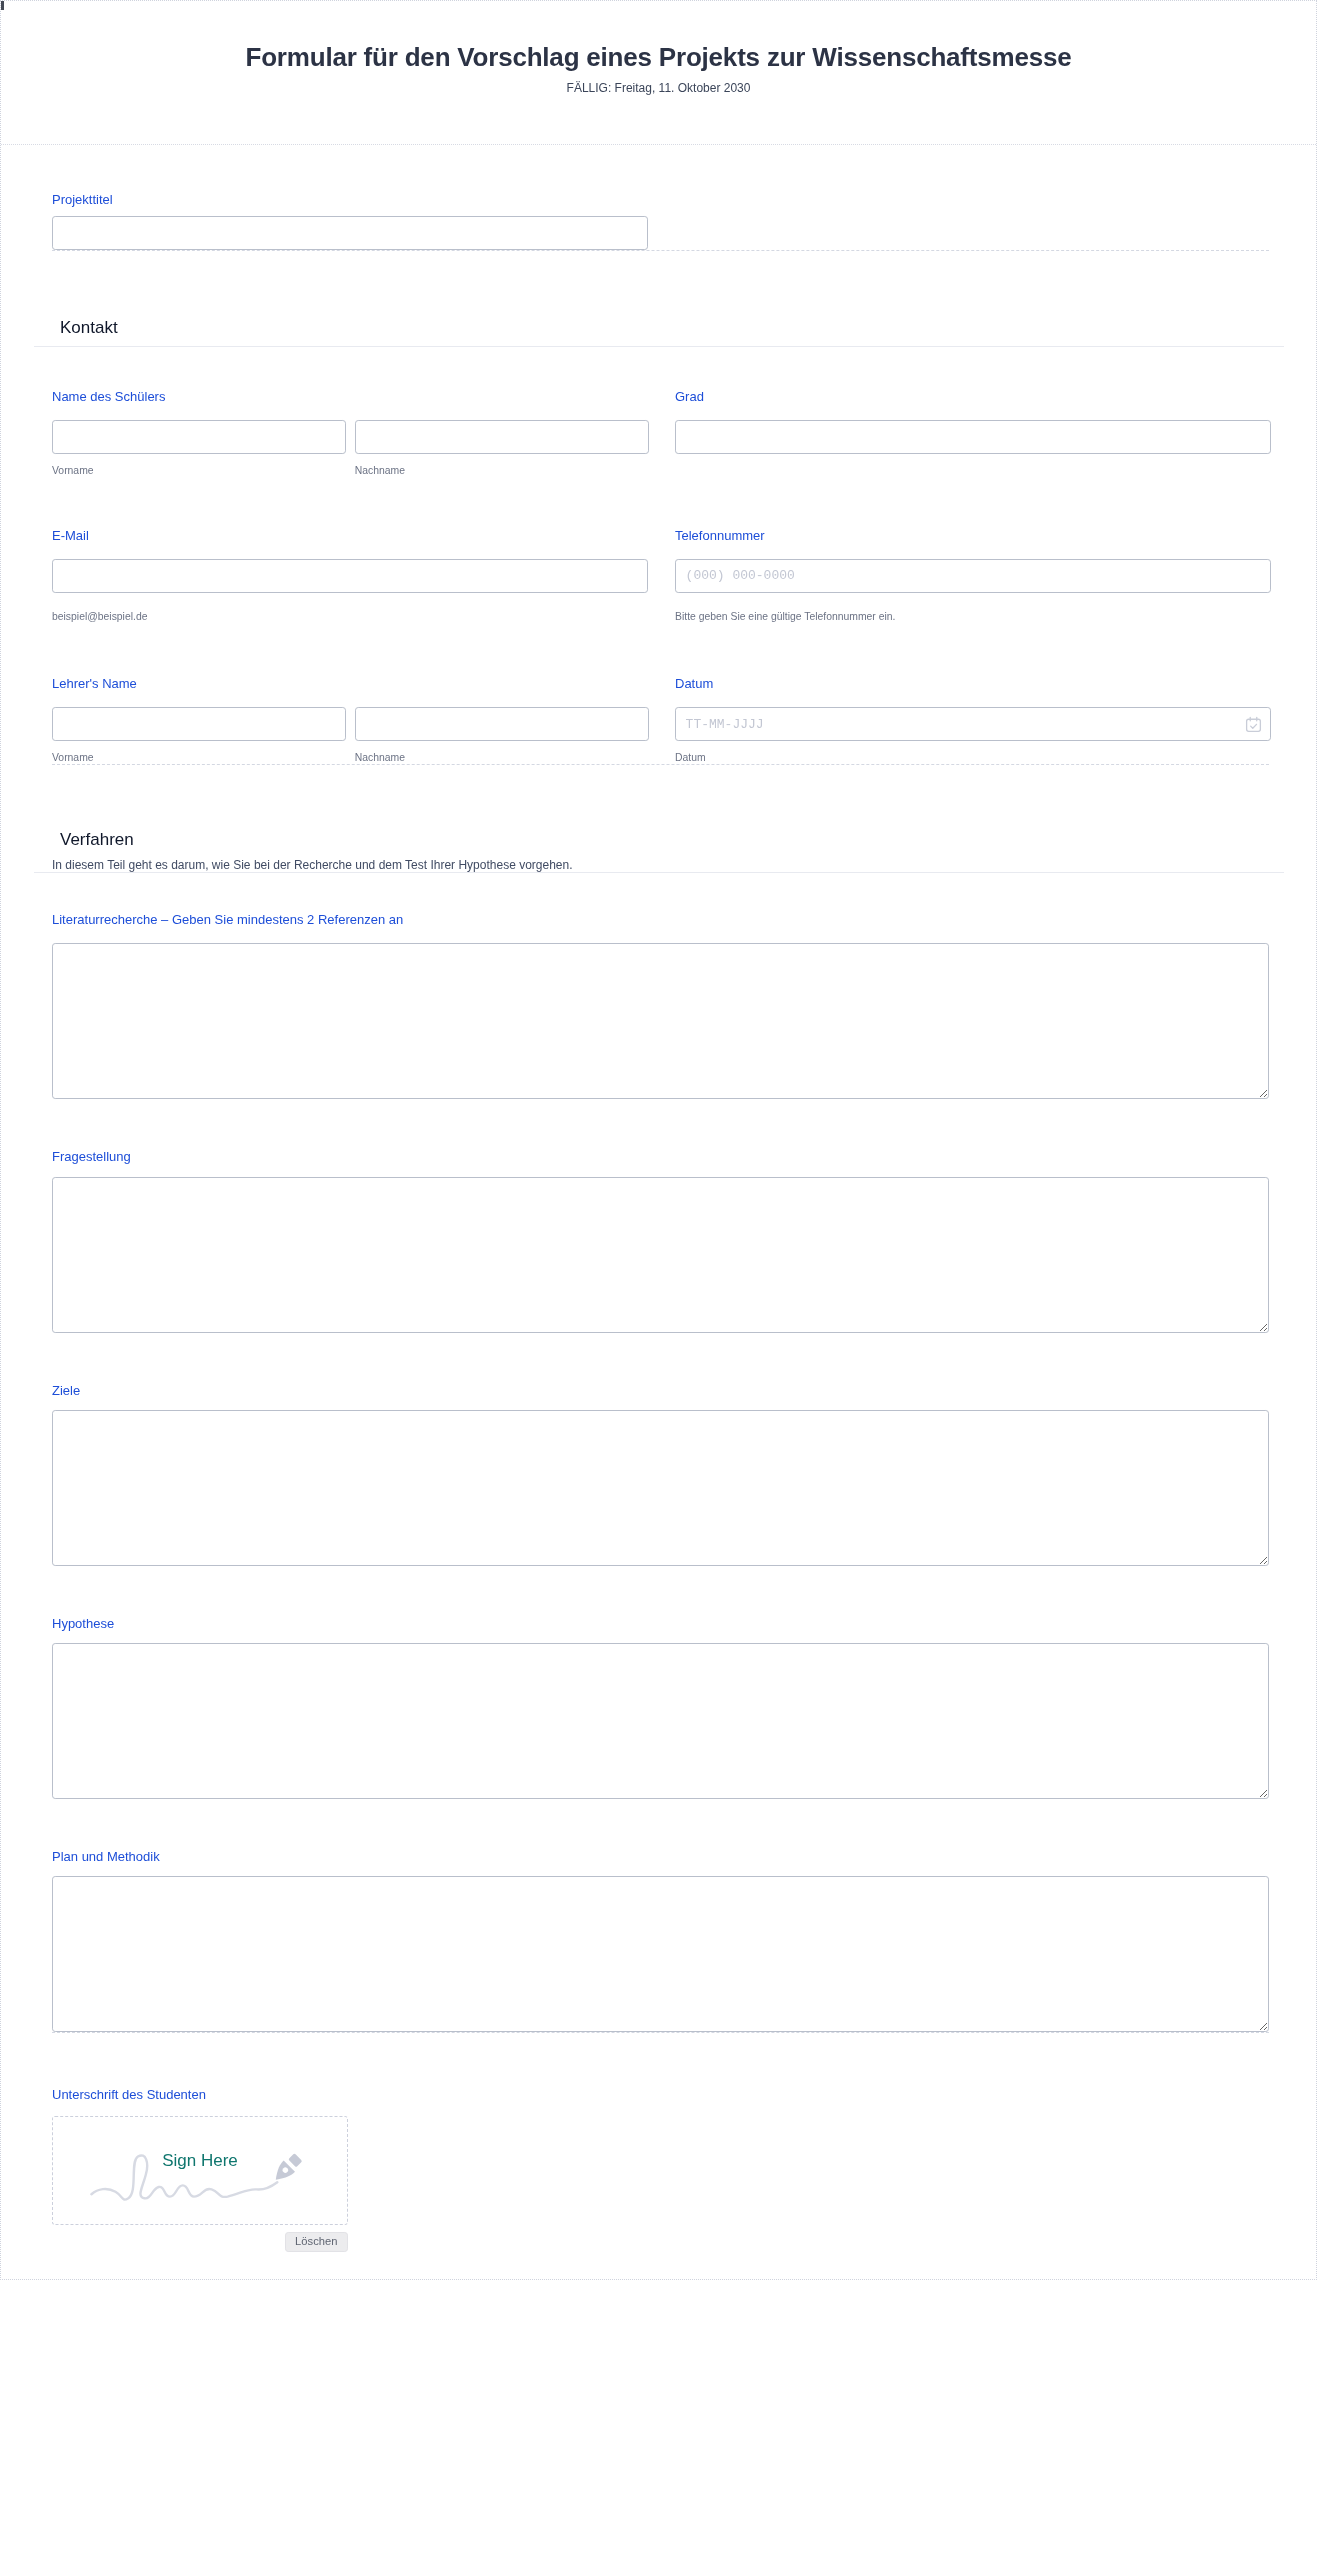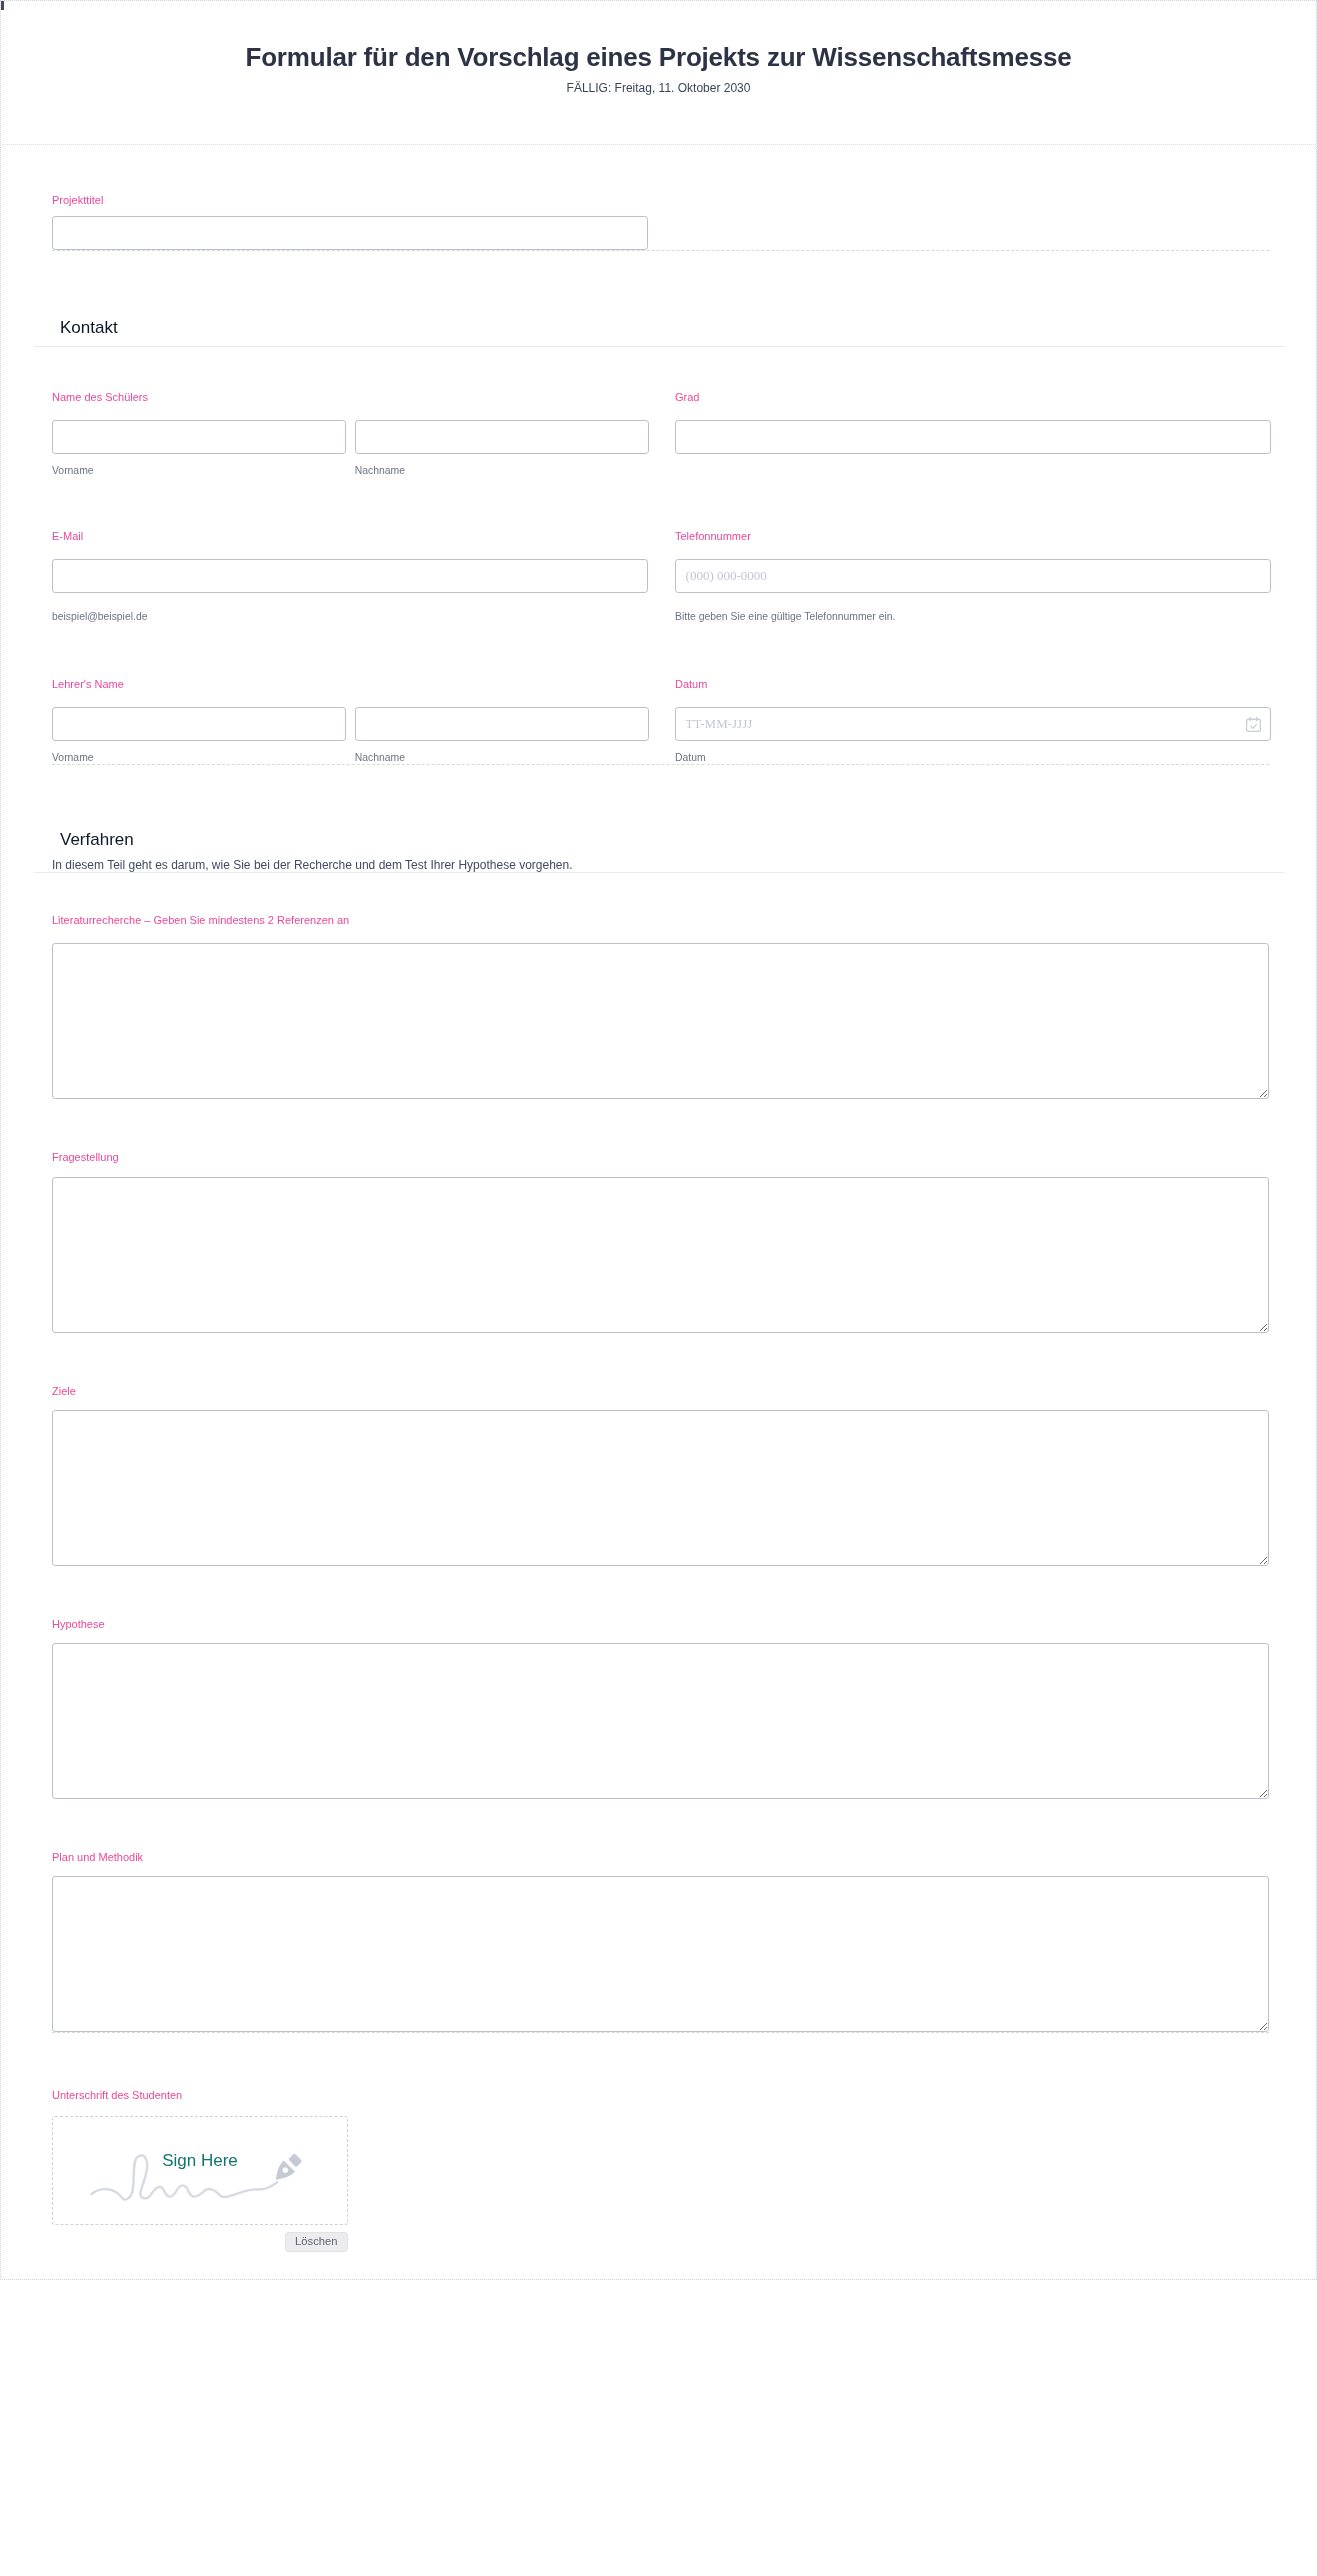--- a/index.html
+++ b/index.html
@@ -19,25 +19,25 @@
   .form-header {
     height:144px; box-sizing:border-box; padding-top:40px;
     text-align:center; border-bottom:0.8px dotted #d8dbe4;
   }
   .form-title { margin:0; font-size:26px; line-height:32px; font-weight:700; color:#2c3345; letter-spacing:-0.2px; }
   .form-due { margin-top:8px; font-size:12px; font-weight:500; color:#3b4559; }
 
   
   .form-body { padding:0 47px 35px 51px; border-bottom:0.8px solid #e7e9ee; box-sizing:border-box; }
 
-  .q-label { display:block; font-size:11px; font-weight:500; color:#ec4899; line-height:16px; }
+  .q-label { display:block; font-size:13px; font-weight:500; color:#1d4ed8; line-height:16px; }
   .text-input {
     display:block; width:100%; height:34px; box-sizing:border-box;
     border:0.8px solid #b9bfcb; border-radius:3.2px; background:#fff;
-    font-family:Liberation Serif, serif; font-size:13px; color:#2c3345; padding:0 9.6px; outline:none;
+    font-family:Liberation Mono, monospace; font-size:13px; color:#2c3345; padding:0 9.6px; outline:none;
   }
   .text-input::placeholder { color:#c3c7d3; }
   .half { width:596px; }
   .sublabel { font-size:10.4px; color:#6c7385; line-height:13px; margin-top:9.6px; }
   .hint { font-size:10.4px; color:#6c7385; line-height:13px; margin-top:17px; }
 
   .row { display:grid; grid-template-columns:596px 596px; column-gap:27px; align-items:start; }
   .subrow { display:grid; grid-template-columns:294px 294px; column-gap:8.8px; }
   .sub2 { display:grid; grid-template-columns:294px 294px; column-gap:8.8px; }
   .gap-label-input { margin-top:15.2px; }

